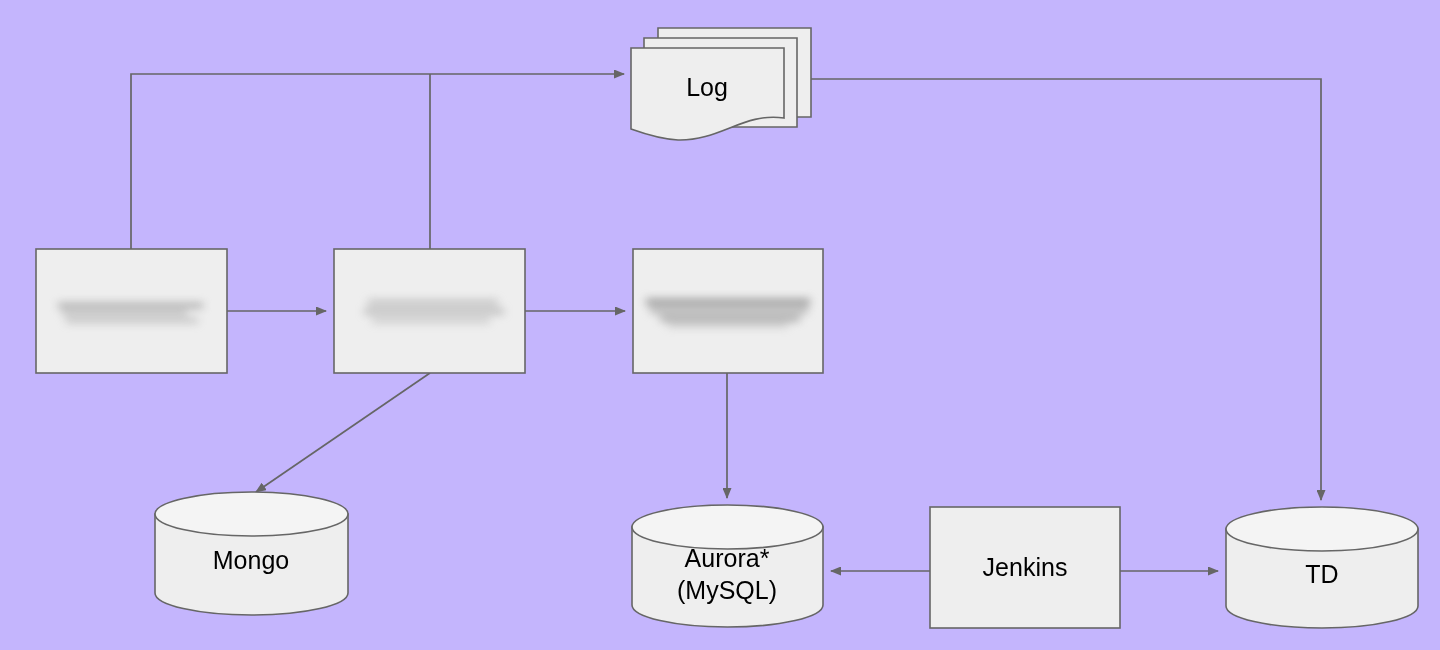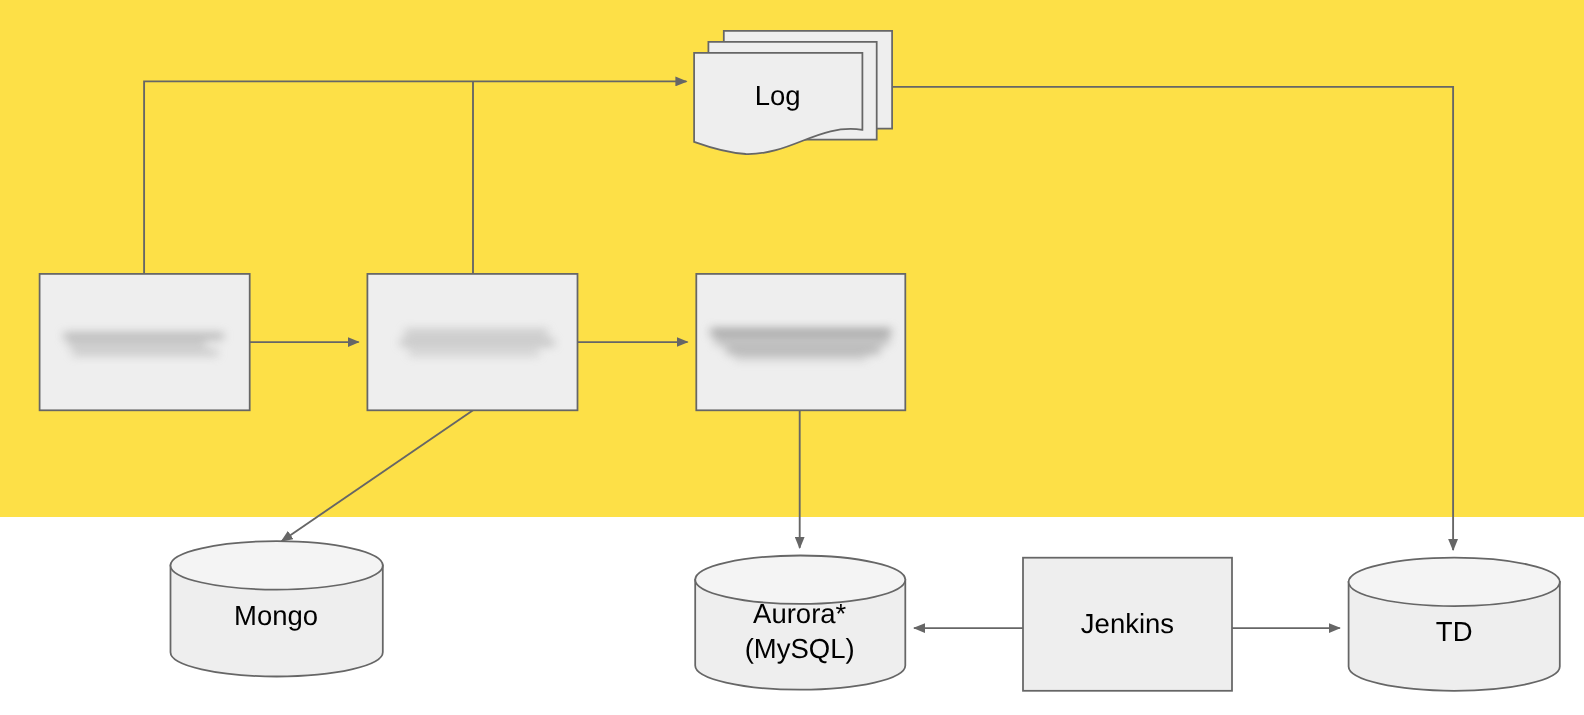--- a/index.html
+++ b/index.html
@@ -9,22 +9,22 @@
   }
   body {
     width: 1440px;
     height: 650px;
     font-family: "Liberation Sans", sans-serif;
     overflow: hidden;
   }
   #canvas {
     position: relative;
     width: 1440px;
-    height: 470px;
-    background: #fde047;
+    height: 650px;
+    background: #c4b5fd;
   }
   #diagram-svg {
     position: absolute;
     left: 0;
     top: 0;
     width: 1440px;
     height: 650px;
   }
   .node-label {
     font-family: "Liberation Sans", sans-serif;

